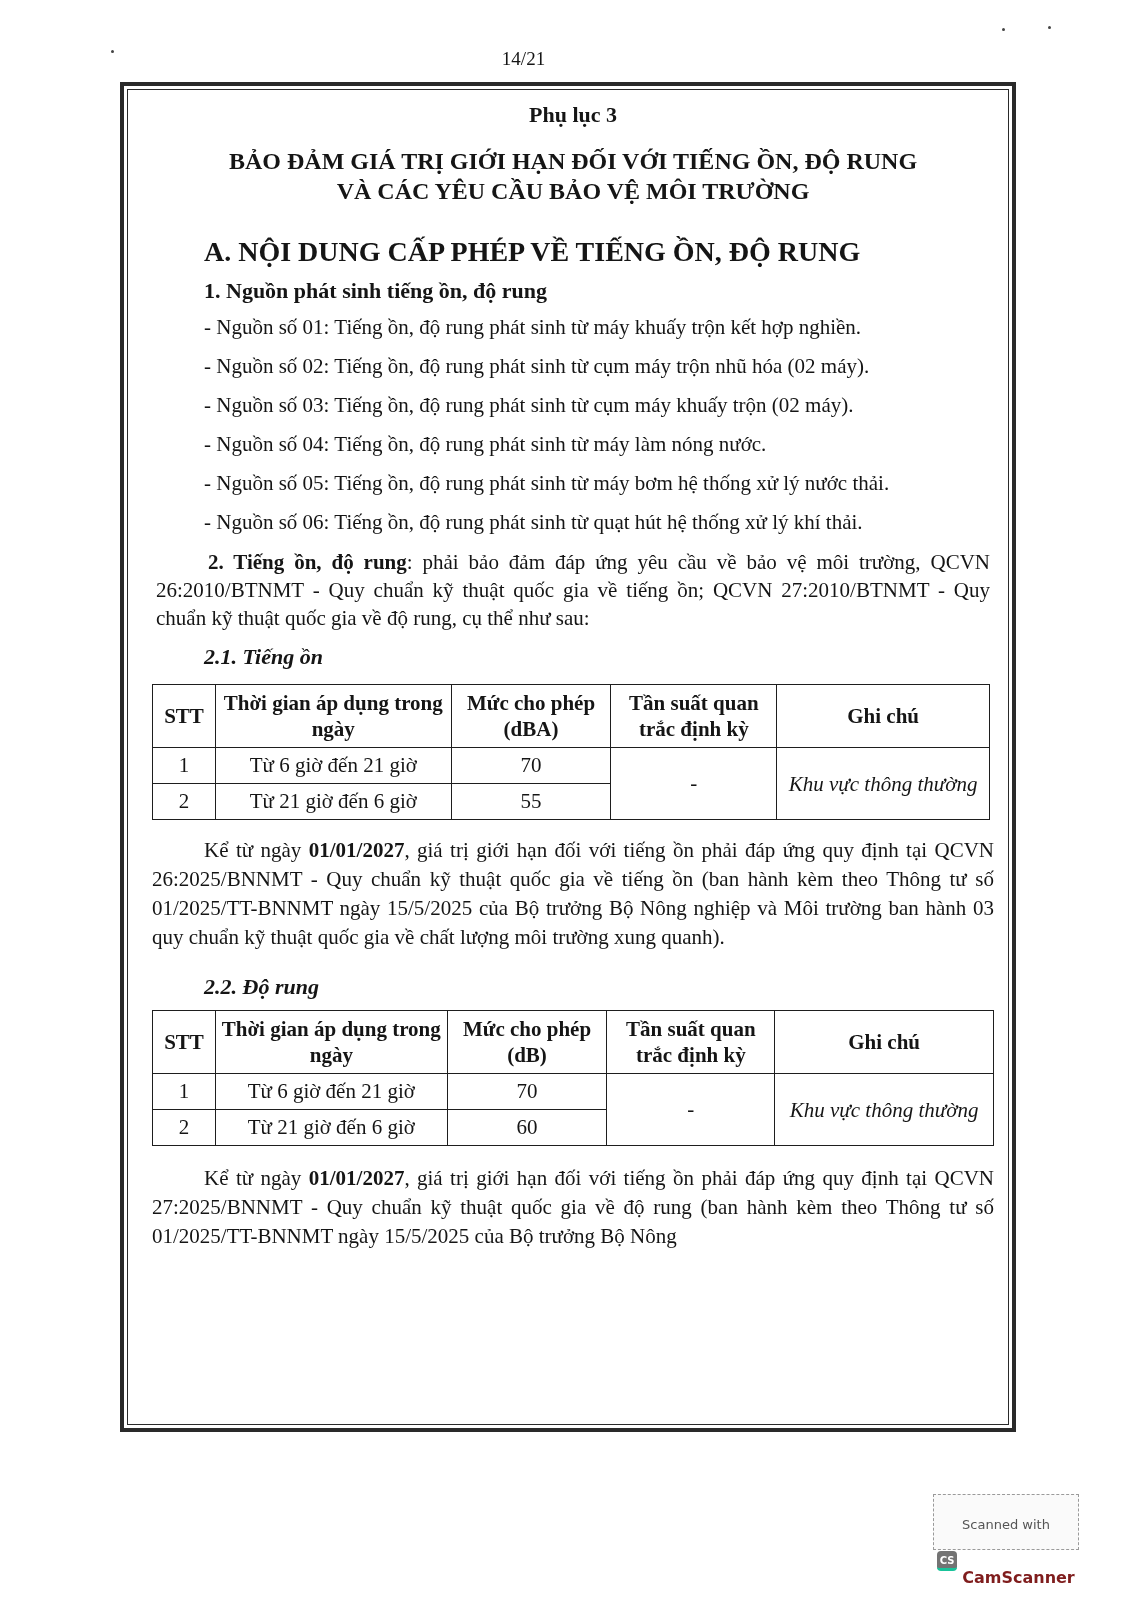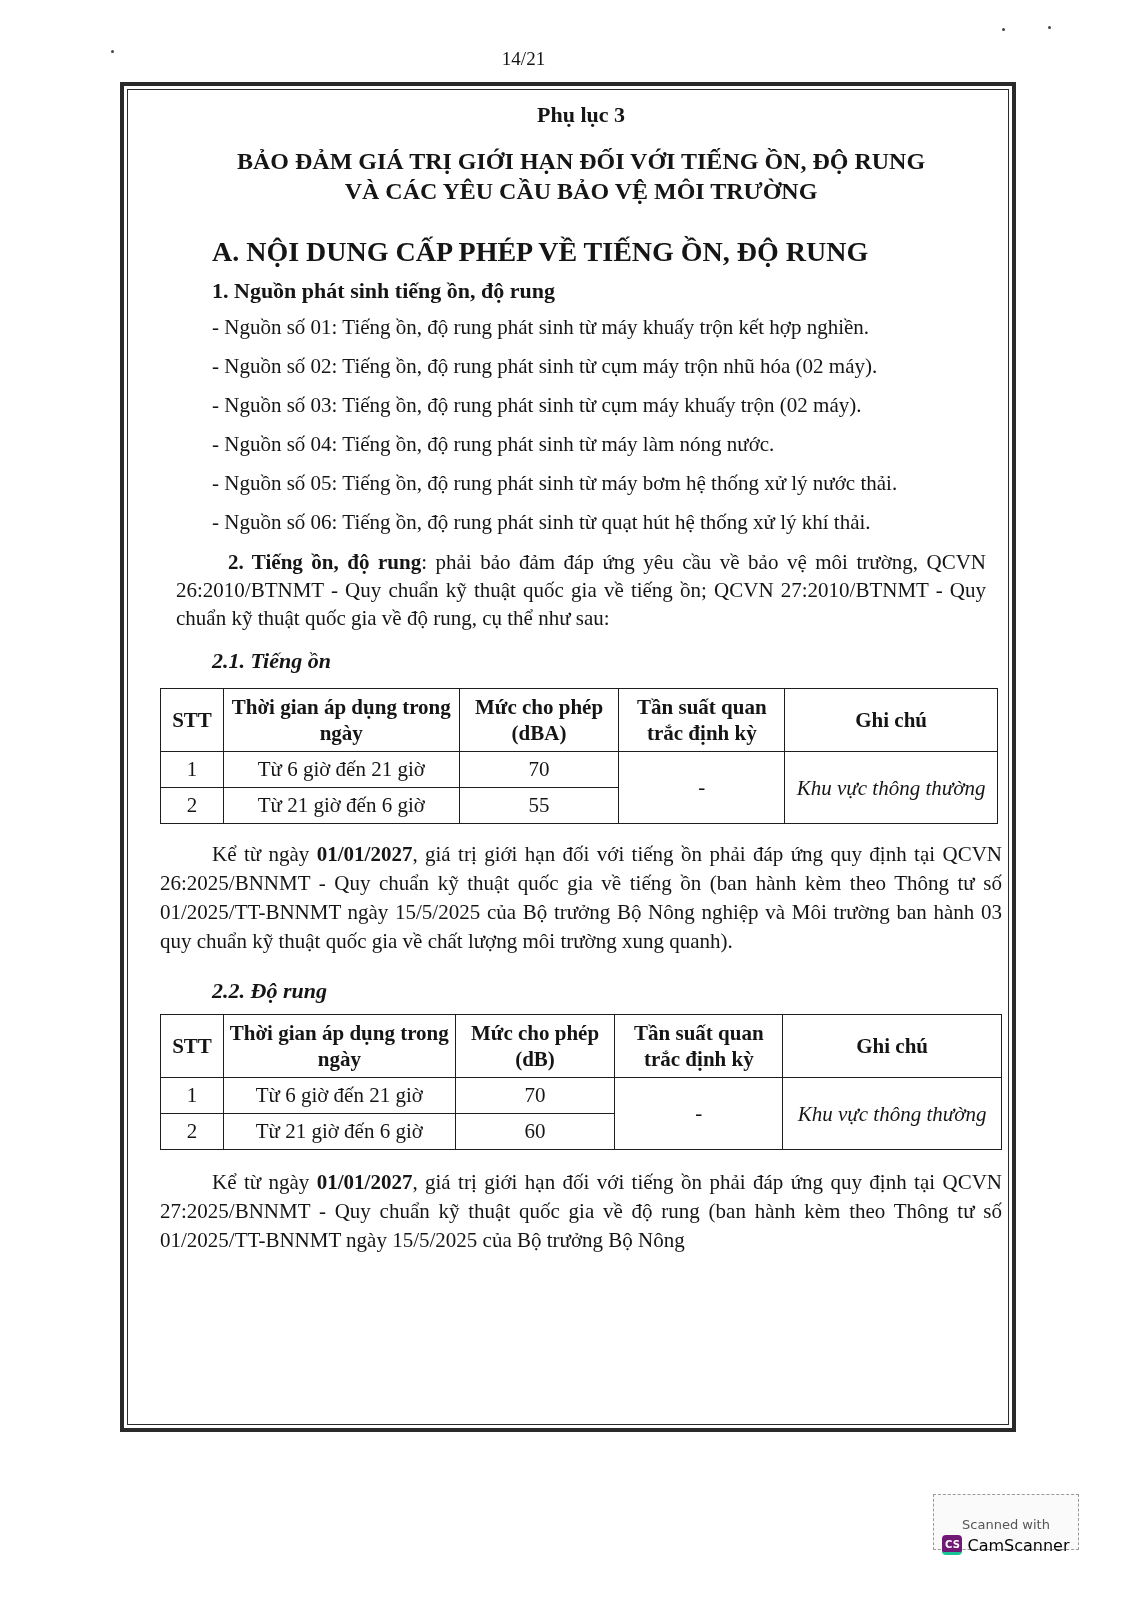--- a/index.html
+++ b/index.html
@@ -14,37 +14,37 @@
     text-align: center; font-size: 19px;
   }
   .frame-outer {
     position: absolute; left: 120px; top: 82px; width: 896px; height: 1350px;
     border: 4px solid #2a2a2a; box-sizing: border-box;
   }
   .frame-inner {
     position: absolute; left: 127px; top: 89px; width: 882px; height: 1336px;
     border: 1.5px solid #2a2a2a; box-sizing: border-box;
   }
-  .content { position: absolute; left: 160px; top: 98px; width: 842px; }
+  .content { position: absolute; left: 152px; top: 98px; width: 842px; }
   .appendix-title { text-align: center; font-weight: bold; font-size: 22px; margin-top: 4px; }
   .main-title {
     text-align: center; font-weight: bold; font-size: 24px; line-height: 30px;
     margin-top: 18px;
   }
   .subtitle {
     text-align: center; font-style: italic; font-size: 23px; line-height: 30px;
     margin-top: 2px;
   }
   .handwritten { font-family: "DejaVu Sans", sans-serif; font-style: normal; font-size: 17px; letter-spacing: 1px; }
   .section-a { font-weight: bold; font-size: 28px; margin-top: 30px; padding-left: 52px; }
   .section-1 { font-weight: bold; font-size: 22px; margin-top: 10px; padding-left: 52px; }
   .source-list { margin: 4px 0 0 0; padding: 0 0 0 52px; list-style: none; }
   .source-list li { font-size: 21px; line-height: 39px; }
   .para {
-    font-size: 21px; line-height: 28px; text-align: justify; margin: 16px;
+    font-size: 21px; line-height: 28px; text-align: justify; margin: 4px;
     padding-left: 52px;
   }
   .p2 { margin-top: 6px; }
   .sub-heading { font-style: italic; font-weight: bold; font-size: 22px; margin-top: 12px; padding-left: 52px; }
   table.limits {
     border-collapse: collapse; margin-top: 14px; font-size: 21px;
     width: 838px;
   }
   table.limits th, table.limits td {
     border: 1.5px solid #1e1e1e; text-align: center; vertical-align: middle;
@@ -56,25 +56,25 @@
   .para-block { font-size: 21px; line-height: 29px; text-align: justify; margin-top: 16px; }
   b { font-weight: bold; }
   .cs-badge {
     position: absolute; left: 933px; top: 1494px; width: 146px; height: 56px;
     border: 1.5px dashed #9a9a9a; box-sizing: border-box; background: #fafafa;
     font-family: "DejaVu Sans", sans-serif; text-align: center;
   }
   .cs-top { font-size: 13px; color: #555; margin-top: 22px; }
   .cs-bottom { display: flex; align-items: center; justify-content: center; margin-top: 3px; }
   .cs-logo {
-    width: 20px; height: 20px; background: #701a75; border-radius: 4px; color: #fff;
+    width: 20px; height: 20px; background: #737373; border-radius: 4px; color: #fff;
     font-size: 10px; font-weight: bold; line-height: 20px; border-bottom: 3px solid #19c39a;
     box-sizing: border-box; margin-right: 5px;
   }
-  .cs-name { font-size: 16px; color: #000000; font-weight: normal; }
+  .cs-name { font-size: 16px; color: #7f1d1d; font-weight: bold; margin-top: 33px; }
   .scan-dot { position: absolute; width: 3px; height: 3px; background: #444; border-radius: 50%; }
 </style>
 </head>
 <body>
 
 <div class="page-number">14/21</div>
 
 <div class="frame-outer"></div>
 <div class="frame-inner"></div>
 

